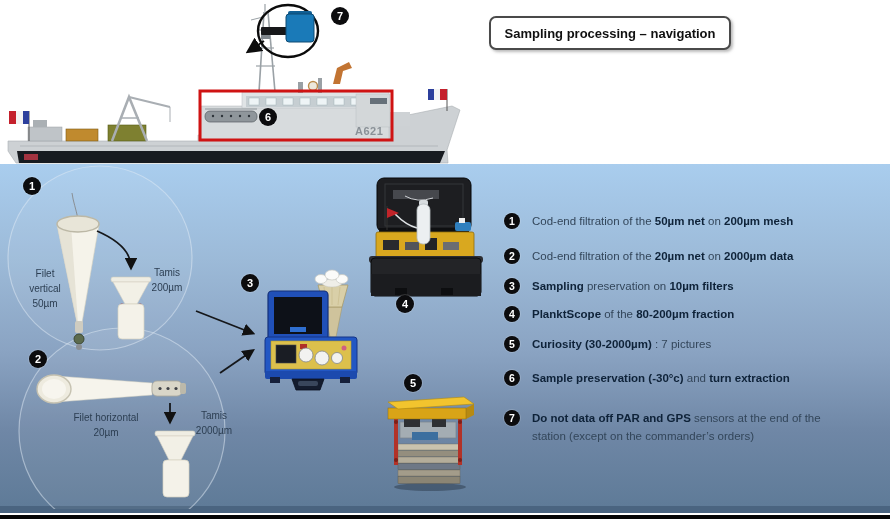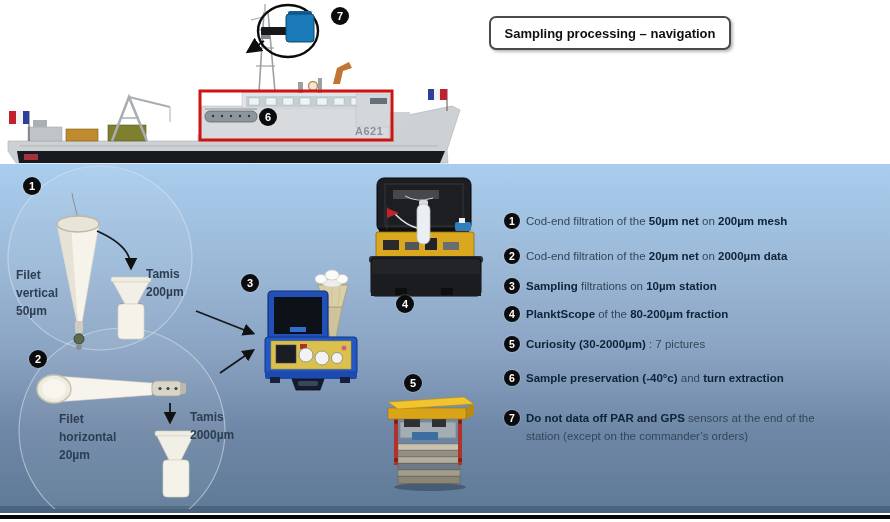--- a/index.html
+++ b/index.html
@@ -15,34 +15,34 @@
              background:#fff;border:2px solid #4a4a4a;border-radius:7px;
              box-shadow:2px 2px 3px rgba(130,130,130,.55);
              display:flex;align-items:center;justify-content:center;
              font-weight:bold;font-size:13px;color:#101010;text-align:center;}
   
   .dbadge,.sbadge{position:absolute;border-radius:50%;background:var(--badge-bg,#0c0c0e);color:#fff;
           display:flex;align-items:center;justify-content:center;font-weight:bold;
           box-shadow:0 0 0 1px rgba(255,255,255,.15);}
   .dbadge{width:18px;height:18px;font-size:11px;}
   
-  .dlabel{position:absolute;font-size:12px;font-weight:bold;color:#2c3e52;line-height:1.5;
-          text-align:left;white-space:pre-line;}
+  .dlabel{position:absolute;font-size:10px;font-weight:normal;color:#2c3e52;line-height:1.5;
+          text-align:center;white-space:pre-line;}
   
   #steps{position:absolute;left:504px;top:0;width:386px;height:522px;}
   .step-row{position:absolute;left:0;display:flex;align-items:flex-start;}
   .step-row:nth-child(1){top:212px}
   .step-row:nth-child(2){top:247px}
   .step-row:nth-child(3){top:277px}
   .step-row:nth-child(4){top:305px}
   .step-row:nth-child(5){top:335px}
   .step-row:nth-child(6){top:369px}
   .step-row:nth-child(7){top:409px}
   .sbadge{position:static;flex:0 0 16px;width:16px;height:16px;font-size:10.5px;margin-top:1px;}
-  .step-text{display:block;margin-left:6px;width:322px;font-size:11.5px;line-height:1.6;
+  .step-text{display:block;margin-left:12px;width:322px;font-size:11.5px;line-height:1.6;
              color:var(--text-regular,#33465a);}
   .step-text .b{font-weight:bold;color:var(--text-bold,#0e2238);}
   
   .art{position:absolute;}
 </style>
 </head>
 <body>
 
 <div id="slide">
 
@@ -199,21 +199,21 @@
 
     <path d="M196,148 L252,170" stroke="#15171a" stroke-width="1.8" marker-end="url(#ah)"></path>
     <path d="M220,210 L252,188" stroke="#15171a" stroke-width="1.8" marker-end="url(#ah)"></path>
   </svg>
 
   <div class="dlabel" style="left:16px;top:266px;width:58px">Filet
 vertical
 50µm</div>
   <div class="dlabel" style="left:146px;top:265px;width:42px">Tamis
 200µm</div>
-  <div class="dlabel" style="left:59px;top:410px;width:76px">Filet horizontal
+  <div class="dlabel" style="left:68px;top:410px;width:76px">Filet horizontal
 20µm</div>
   <div class="dlabel" style="left:190px;top:408px;width:48px">Tamis
 2000µm</div>
 
   <svg class="art" style="left:240px;top:265px" width="125" height="128" viewBox="0 0 125 128">
     <g>
       <polygon points="84,42 102,42 96,72 90,72" fill="#cfc39c" stroke="#a89a6a" stroke-width="0.6"></polygon>
       <polygon points="78,20 108,20 102,42 84,42" fill="#d9cfa8" stroke="#a89a6a" stroke-width="0.8"></polygon>
       <line x1="84" y1="22" x2="86" y2="40" stroke="#c6b988" stroke-width="0.6"></line>
       <line x1="92" y1="22" x2="92" y2="40" stroke="#c6b988" stroke-width="0.6"></line>
@@ -319,33 +319,33 @@
       <div class="step-row">
         <span class="sbadge">1</span>
         <span class="step-text"><span>Cod-end filtration of the </span><span class="b">50µm net</span><span> on </span><span class="b">200µm mesh</span></span>
       </div>
       <div class="step-row">
         <span class="sbadge">2</span>
         <span class="step-text"><span>Cod-end filtration of the </span><span class="b">20µm net</span><span> on </span><span class="b">2000µm data</span></span>
       </div>
       <div class="step-row">
         <span class="sbadge">3</span>
-        <span class="step-text"><span class="b">Sampling</span><span>  filtrations on </span><span class="b">10µm station</span></span>
+        <span class="step-text"><span class="b">Sampling</span><span>  preservation on </span><span class="b">10µm filters</span></span>
       </div>
       <div class="step-row">
         <span class="sbadge">4</span>
         <span class="step-text"><span class="b">PlanktScope</span><span> of the </span><span class="b">80-200µm fraction</span></span>
       </div>
       <div class="step-row">
         <span class="sbadge">5</span>
         <span class="step-text"><span class="b">Curiosity (30-2000µm)</span><span> : 7 pictures</span></span>
       </div>
       <div class="step-row">
         <span class="sbadge">6</span>
-        <span class="step-text"><span class="b">Sample preservation (-40°c)</span><span> and </span><span class="b">turn extraction</span></span>
+        <span class="step-text"><span class="b">Sample preservation (-30°c)</span><span> and </span><span class="b">turn extraction</span></span>
       </div>
       <div class="step-row">
         <span class="sbadge">7</span>
         <span class="step-text"><span class="b">Do not data off PAR and GPS</span><span> sensors at the end of the station (except on the commander’s orders)</span></span>
       </div>
     </div>
 
 </div>
 
 </body></html>

